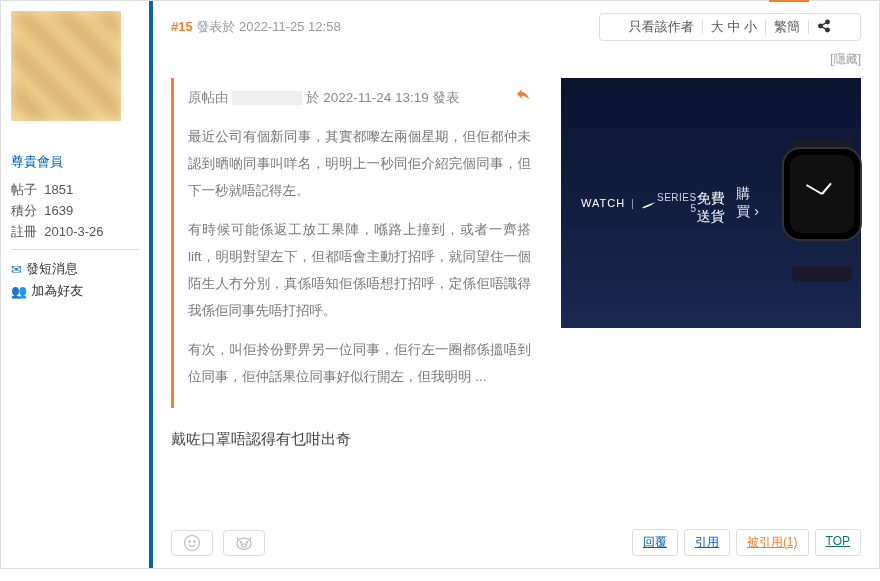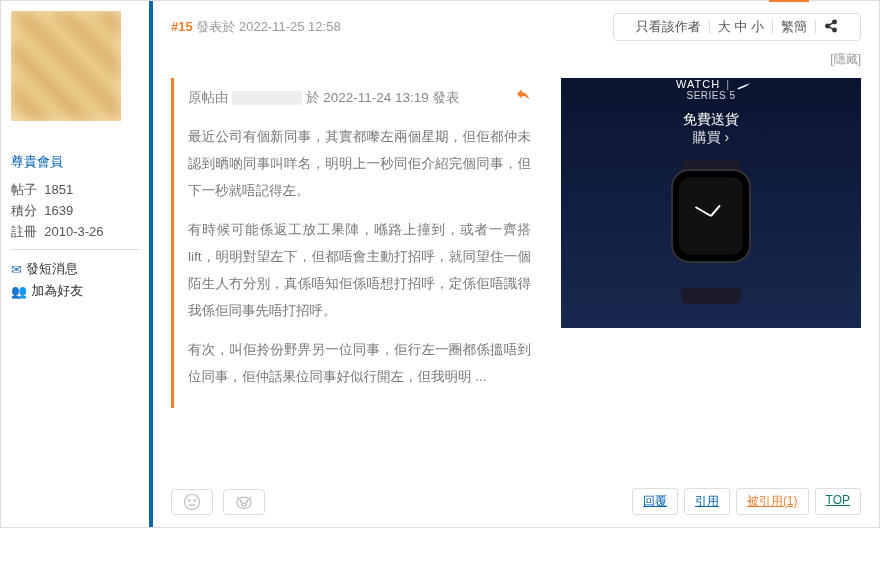--- a/index.html
+++ b/index.html
@@ -10,32 +10,32 @@
 .avatar::before { content: ""; position: absolute; inset: 0; background: repeating-linear-gradient(45deg, #e8c87a 0 15px, #d4a155 15px 30px); filter: blur(6px); opacity: 0.7; }
 .member-rank { color: #005fb3; margin-bottom: 10px; padding-top: 24px; }
 .stats-row { margin: 3px 0; color: #555; }
 .side-actions { border-top: 1px solid #ddd; margin-top: 8px; padding-top: 8px; }
 .side-action { display: flex; align-items: center; gap: 4px; color: #333; cursor: pointer; padding: 2px 0; }
 .side-action .ico { font-size: 13px; }
 .main { flex: 1; padding: 12px 18px 12px 18px; position: relative; }
 .post-header { display: flex; align-items: center; justify-content: space-between; margin-bottom: 10px; }
 .post-meta { color: #999; }
 .post-num { color: #f08030; font-weight: bold; }
-.header-right { display: flex; align-items: center; gap: 0; border: 1px solid #ddd; border-radius: 4px; padding: 4px 14px; background: #fff; }
+.header-right { display: flex; align-items: center; gap: 0; border: 1px solid #ddd; border-radius: 4px; padding: 4px 21px; background: #fff; }
 .hr-item { padding: 0 8px; cursor: pointer; color: #555; }
 .hr-sep { width: 1px; height: 14px; background: #ddd; }
 .hidden-label { text-align: right; color: #999; font-size: 12px; margin: 6px 0 10px; }
 .content-area { display: flex; gap: 16px; }
 .quote-wrap { flex: 1; }
 .quote { border-left: 3px solid #f08030; padding: 6px 14px; color: #777; line-height: 2; font-size: 13.5px; text-align: justify; }
 .quote-head { color: #888; }
 .reply-icon { color: #f08030; float: right; }
 .quote p { margin-bottom: 12px; }
 .ad { width: 300px; }
-.ad-banner { width: 300px; height: 250px; background: linear-gradient(180deg, #0a1430 0%, #1a2850 100%); color: #fff; display: flex; flex-direction: column; align-items: center; position: relative; }
+.ad-banner { width: 300px; height: 250px; background: linear-gradient(180deg, #0a1430 0%, #1a2850 100%); color: #fff; display: flex; flex-direction: row; align-items: center; padding: 14px; position: relative; }
 .ad-logo { font-size: 11px; letter-spacing: 1px; display: flex; align-items: center; gap: 6px; }
 .ad-sub { font-size: 10px; letter-spacing: 0.5px; opacity: 0.8; text-align: right; }
 .ad-cta { margin-top: 10px; font-size: 14px; }
 .ad-cta-sub { font-size: 14px; opacity: 0.9; }
 .watch { margin-top: 12px; width: 120px; height: 145px; position: relative; }
 .watch-body { position: absolute; top: 12px; left: 22px; width: 76px; height: 90px; background: #000; border-radius: 16px; box-shadow: 0 0 0 2px #333; }
 .watch-face { position: absolute; inset: 6px; background: #111; border-radius: 12px; display: flex; align-items: center; justify-content: center; }
 .watch-hands { width: 40px; height: 40px; position: relative; }
 .watch-hands::before, .watch-hands::after { content: ""; position: absolute; left: 50%; top: 50%; background: #fff; transform-origin: bottom center; }
 .watch-hands::before { width: 2px; height: 14px; transform: translate(-50%, -100%) rotate(40deg); }
@@ -121,20 +121,21 @@
           </span>
           <p class="quote-head">
             <span>原帖由</span>
             <span style="display:inline-block;width:70px;height:14px;background:#eee;vertical-align:middle;"></span>
             <span>於  2022-11-24  13:19  發表</span>
           </p>
           <p>最近公司有個新同事，其實都嚟左兩個星期，但佢都仲未認到晒啲同事叫咩名，明明上一秒同佢介紹完個同事，但下一秒就唔記得左。</p>
           <p>有時候可能係返工放工果陣，喺路上撞到，或者一齊搭lift，明明對望左下，但都唔會主動打招呼，就同望住一個陌生人冇分別，真係唔知佢係唔想打招呼，定係佢唔識得我係佢同事先唔打招呼。</p>
           <p>有次，叫佢拎份野畀另一位同事，佢行左一圈都係搵唔到位同事，佢仲話果位同事好似行開左，但我明明  ...</p>
         </div>
+        <div class="reply-text">戴咗口罩唔認得有乜咁出奇</div>
       </div>
 
       <div class="ad">
         <div class="ad-banner">
           <div class="ad-logo">
             <span></span>
               <span>WATCH</span>
             <span style="opacity:0.6;">|</span>
             <span class="nike-swoosh">
               <svg viewBox="0 0 24 12" fill="#fff">

